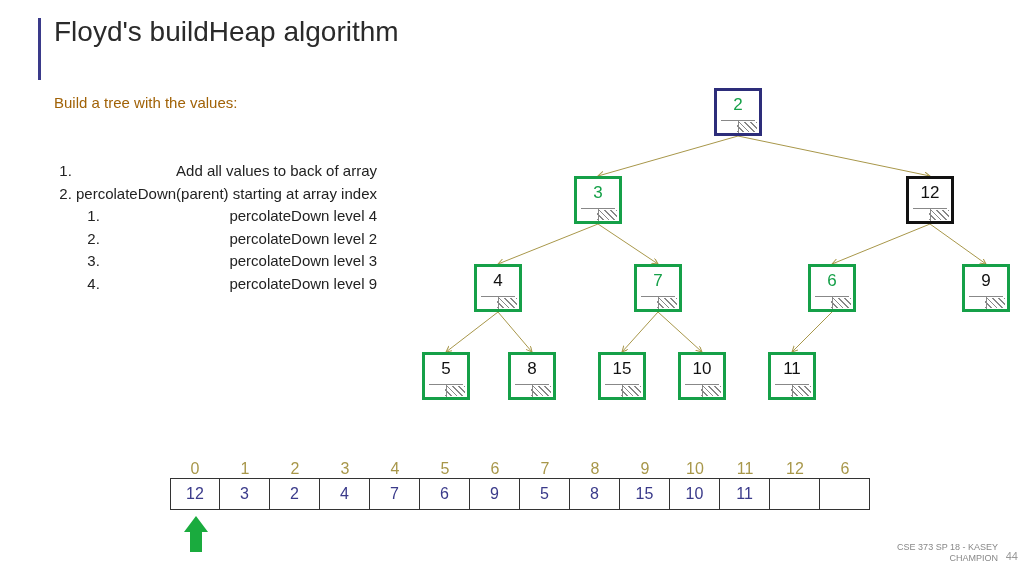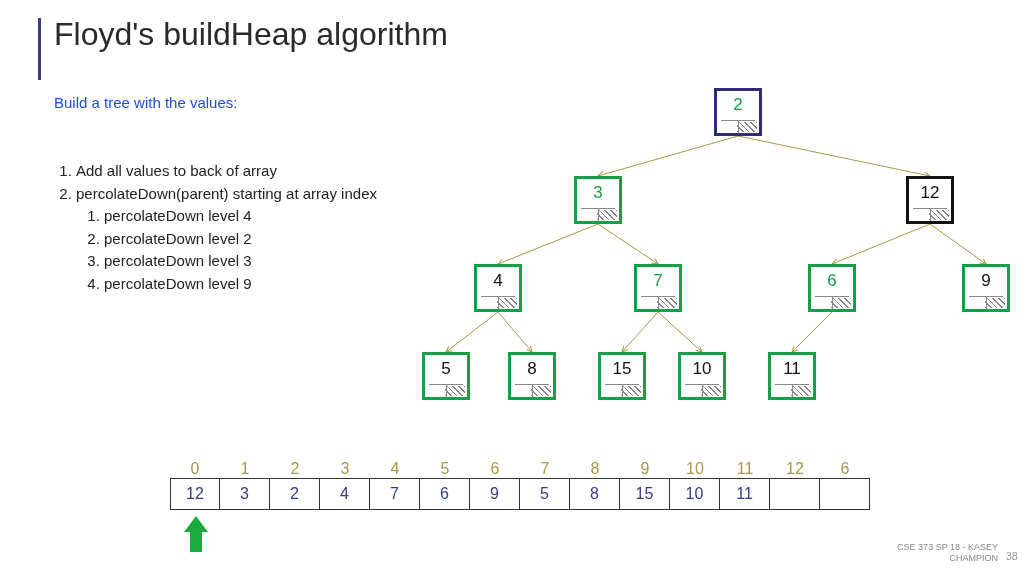--- a/index.html
+++ b/index.html
@@ -14,38 +14,39 @@
   }
   .accent-bar {
     position: absolute;
     left: 38px; top: 18px;
     width: 3px; height: 62px;
     background: #3a3a8a;
   }
   .title {
     position: absolute;
     left: 54px; top: 16px;
-    font-size: 32px;
+    font-size: 28px;
     font-weight: 300;
     color: #2a2a2a;
     text-align: right;
   }
   .body-text {
     position: absolute;
     left: 54px; top: 92px;
     font-size: 15px;
     line-height: 1.45;
-    color: #1d4ed8;
+    color: #a16207;
   }
   .steps {
     position: absolute;
     left: 54px; top: 160px;
     font-size: 15px;
     line-height: 1.5;
     color: #222;
+    text-align: right;
   }
   .steps ol { margin: 0; padding-left: 22px; }
   .steps ol ol { padding-left: 28px; }
   .footer {
     position: absolute;
     right: 26px; bottom: 12px;
     font-size: 9px;
     color: #888;
     text-align: right;
     line-height: 1.2;
@@ -270,13 +271,13 @@
       <div class="cell"></div>
     </div>
   <div class="arrow-up"></div>
   <div class="arrow-stem"></div>
 </div>
 
 <div class="footer">
   <span>CSE 373 SP 18 - KASEY</span><br>
   <span>CHAMPION</span>
 </div>
-<div class="pagenum">38</div>
+<div class="pagenum">44</div>
 
 </body></html>

